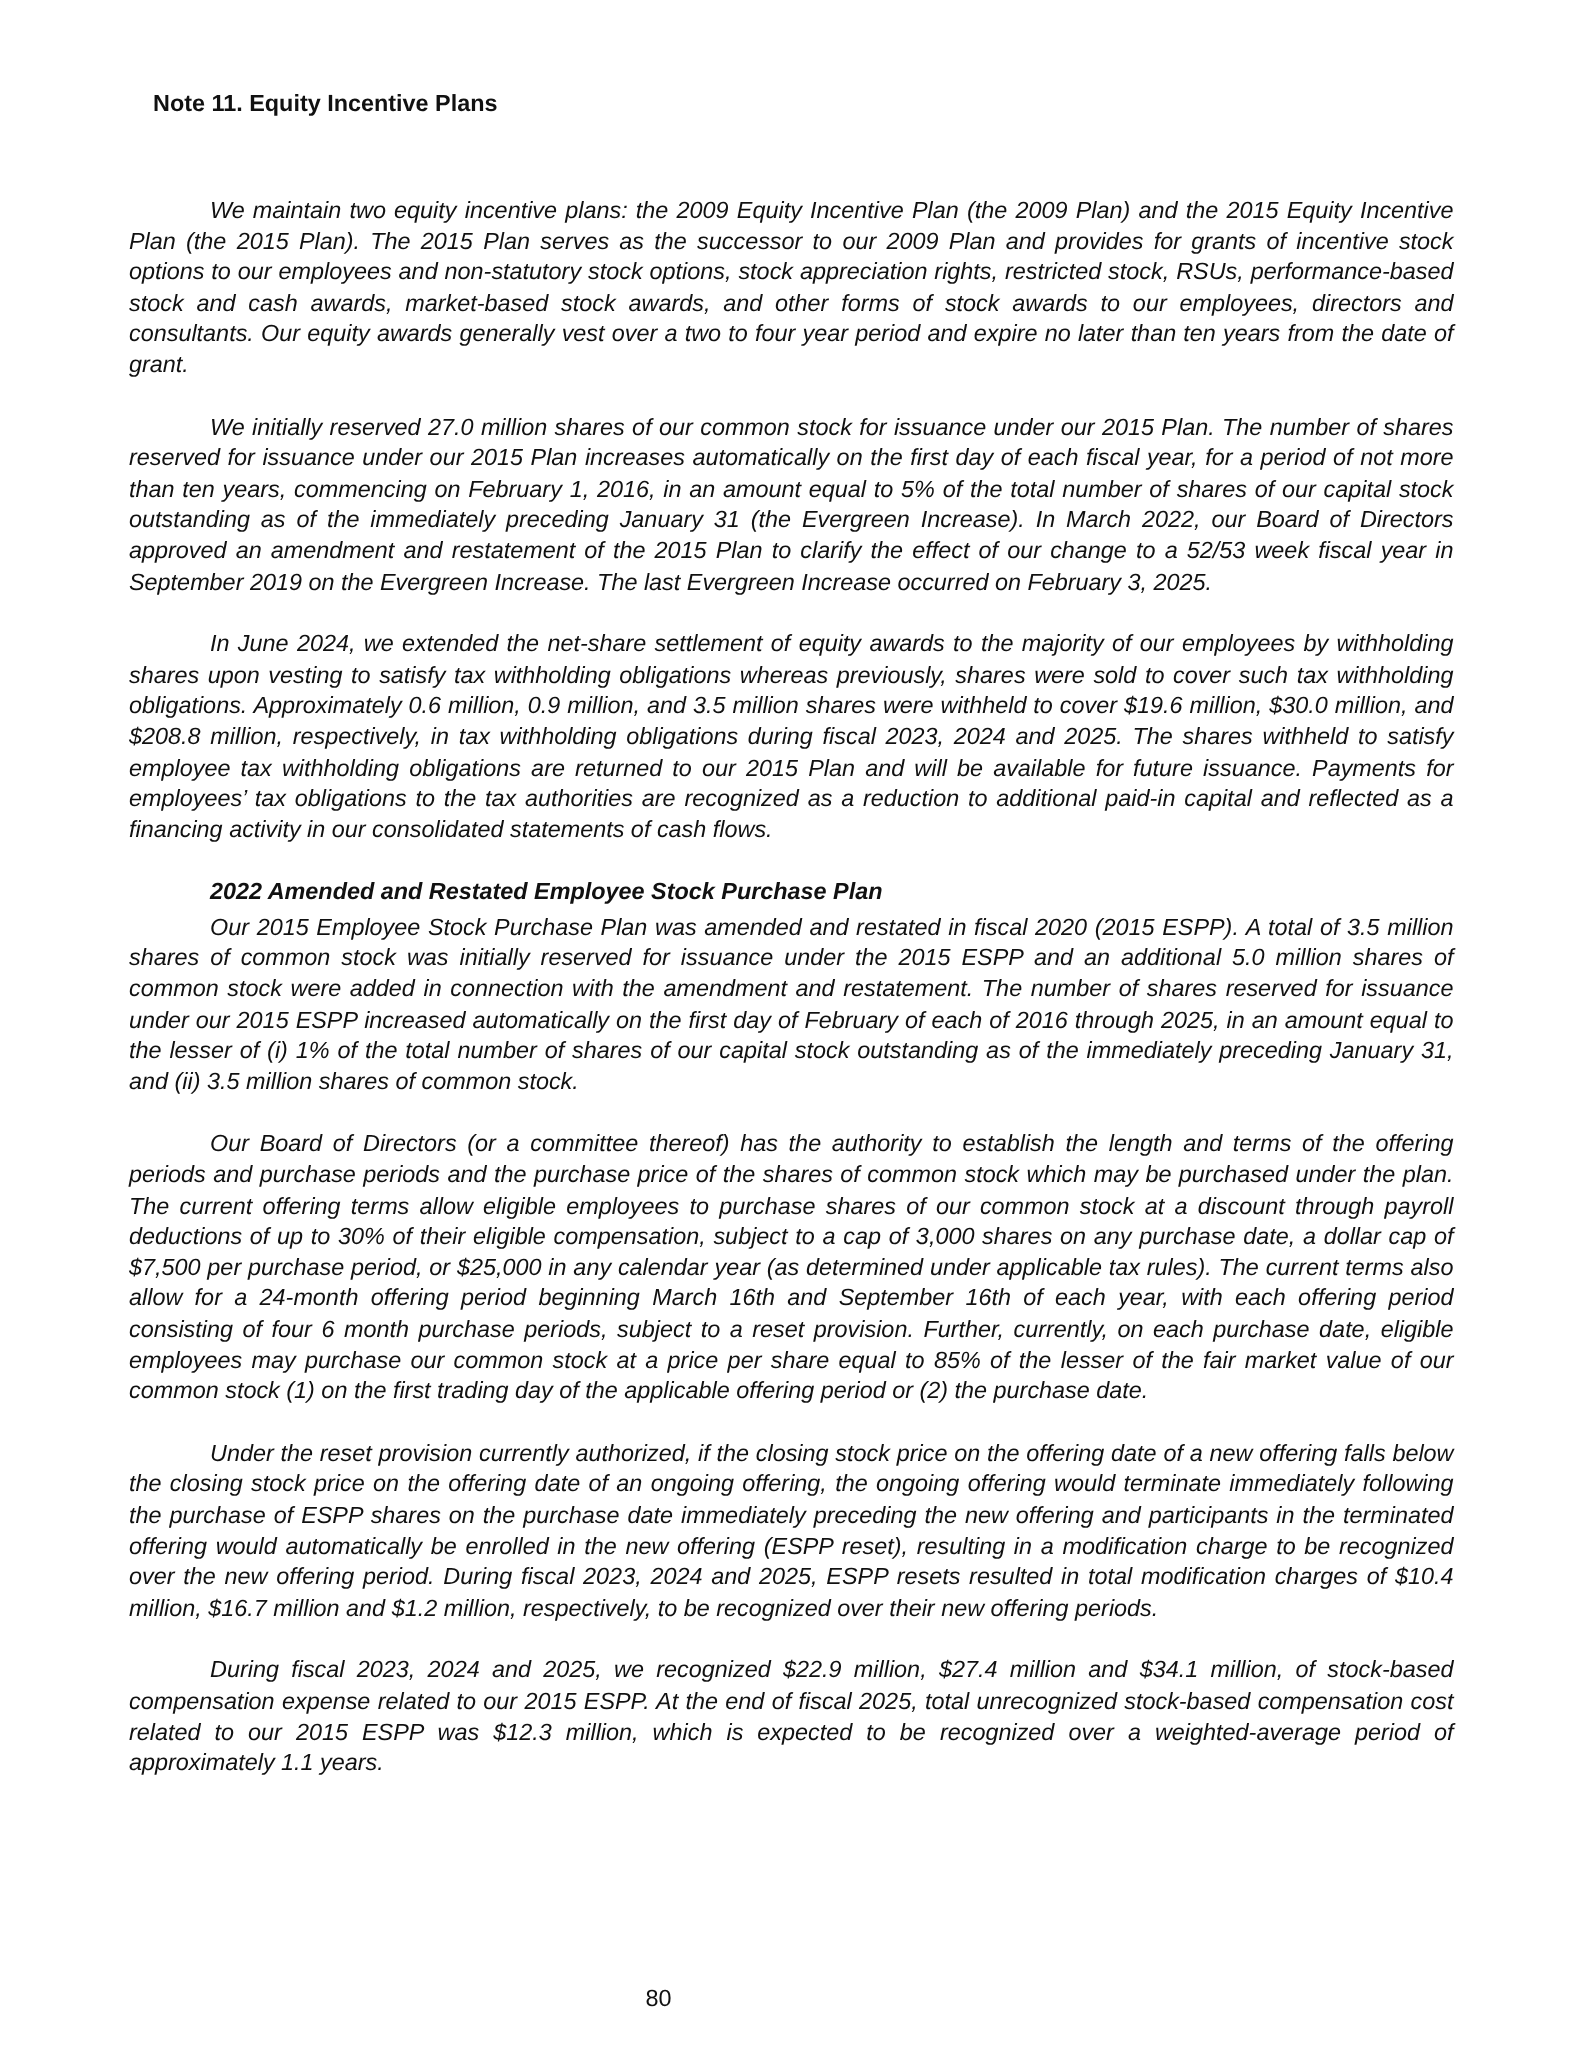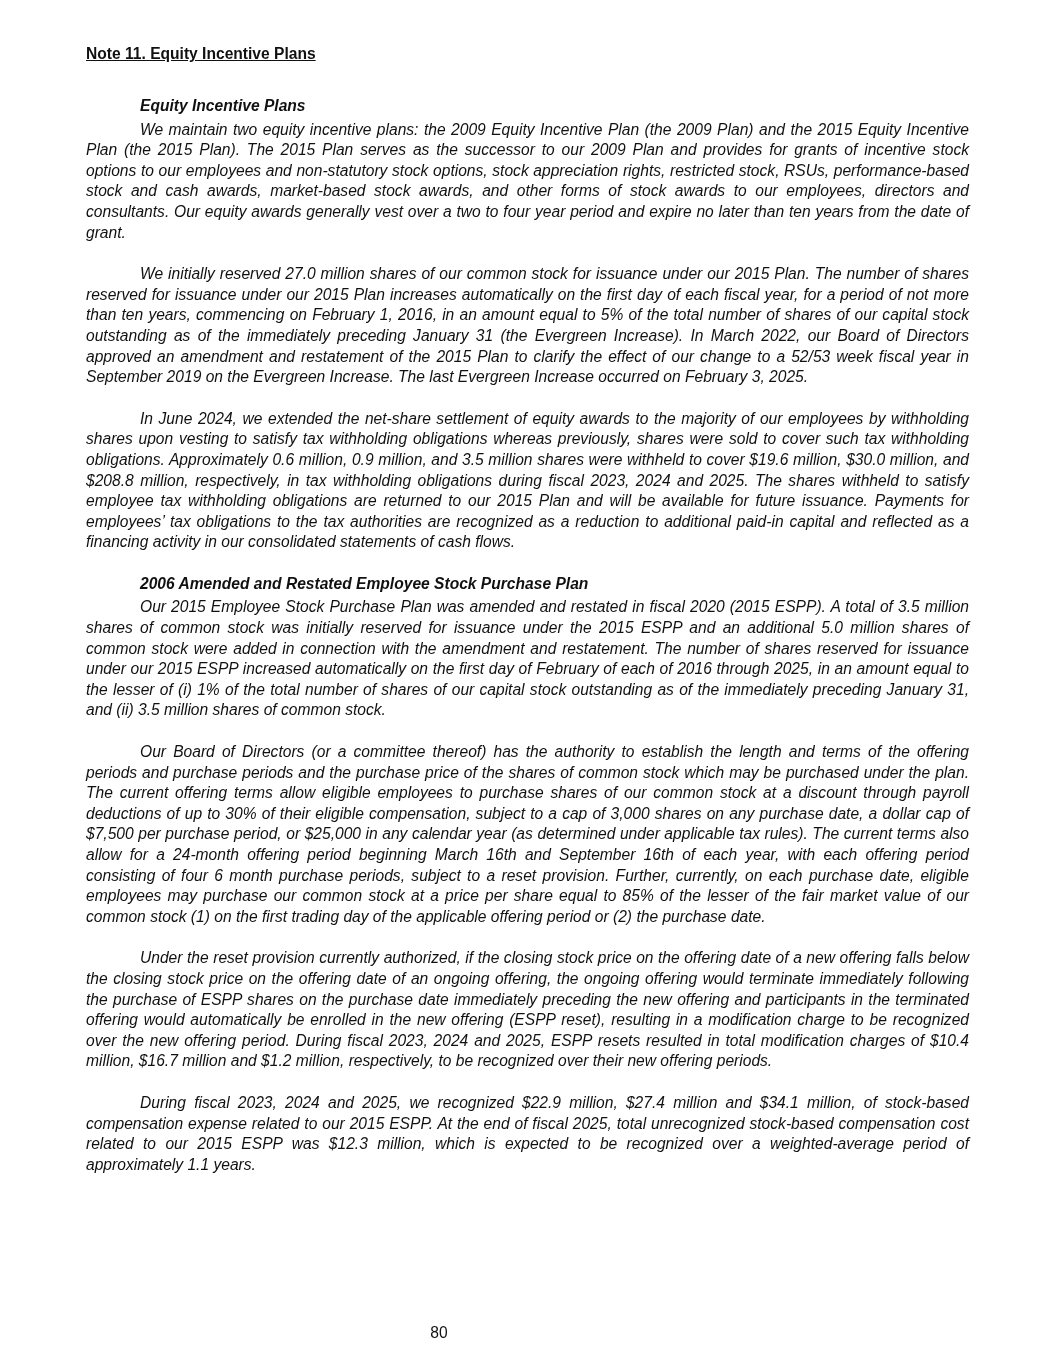--- a/index.html
+++ b/index.html
@@ -14,23 +14,22 @@
       line-height: 20.6px;
     }
     .page {
       position: absolute;
       left: 86px;
       top: 44px;
       width: 883px;
     }
     .note-title {
       font-weight: bold;
-      margin: 0;
+      margin: 16px;
       line-height: 20px;
-      text-decoration: underline;
     }
     .section-heading {
       font-weight: bold;
       font-style: italic;
       margin: 0;
       text-indent: 54px;
     }
     .para {
       margin: 0;
       text-align: justify;
@@ -49,32 +48,31 @@
     }
   </style>
 </head>
 <body>
 
 <div class="page">
   <p class="note-title">Note 11. Equity Incentive Plans</p>
   <div class="gap-title"></div>
 
   <section>
-    <p class="section-heading">Equity Incentive Plans</p>
     <div class="gap-heading"></div>
     <p class="para">We maintain two equity incentive plans: the 2009 Equity Incentive Plan (the 2009 Plan) and the 2015 Equity Incentive Plan (the 2015 Plan). The 2015 Plan serves as the successor to our 2009 Plan and provides for grants of incentive stock options to our employees and non-statutory stock options, stock appreciation rights, restricted stock, RSUs, performance-based stock and cash awards, market-based stock awards, and other forms of stock awards to our employees, directors and consultants. Our equity awards generally vest over a two to four year period and expire no later than ten years from the date of grant.</p>
     <div class="gap-para"></div>
     <p class="para">We initially reserved 27.0 million shares of our common stock for issuance under our 2015 Plan. The number of shares reserved for issuance under our 2015 Plan increases automatically on the first day of each fiscal year, for a period of not more than ten years, commencing on February 1, 2016, in an amount equal to 5% of the total number of shares of our capital stock outstanding as of the immediately preceding January 31 (the Evergreen Increase). In March 2022, our Board of Directors approved an amendment and restatement of the 2015 Plan to clarify the effect of our change to a 52/53 week fiscal year in September 2019 on the Evergreen Increase. The last Evergreen Increase occurred on February 3, 2025.</p>
     <div class="gap-para"></div>
     <p class="para">In June 2024, we extended the net-share settlement of equity awards to the majority of our employees by withholding shares upon vesting to satisfy tax withholding obligations whereas previously, shares were sold to cover such tax withholding obligations. Approximately 0.6 million, 0.9 million, and 3.5 million shares were withheld to cover $19.6 million, $30.0 million, and $208.8 million, respectively, in tax withholding obligations during fiscal 2023, 2024 and 2025. The shares withheld to satisfy employee tax withholding obligations are returned to our 2015 Plan and will be available for future issuance. Payments for employees’ tax obligations to the tax authorities are recognized as a reduction to additional paid-in capital and reflected as a financing activity in our consolidated statements of cash flows.</p>
     <div class="gap-para"></div>
   </section>
 
   <section>
-    <p class="section-heading">2006 Amended and Restated Employee Stock Purchase Plan</p>
+    <p class="section-heading">2022 Amended and Restated Employee Stock Purchase Plan</p>
     <div class="gap-heading"></div>
     <p class="para">Our 2015 Employee Stock Purchase Plan was amended and restated in fiscal 2020 (2015 ESPP). A total of 3.5 million shares of common stock was initially reserved for issuance under the 2015 ESPP and an additional 5.0 million shares of common stock were added in connection with the amendment and restatement. The number of shares reserved for issuance under our 2015 ESPP increased automatically on the first day of February of each of 2016 through 2025, in an amount equal to the lesser of (i) 1% of the total number of shares of our capital stock outstanding as of the immediately preceding January 31, and (ii) 3.5 million shares of common stock.</p>
     <div class="gap-para"></div>
     <p class="para">Our Board of Directors (or a committee thereof) has the authority to establish the length and terms of the offering periods and purchase periods and the purchase price of the shares of common stock which may be purchased under the plan. The current offering terms allow eligible employees to purchase shares of our common stock at a discount through payroll deductions of up to 30% of their eligible compensation, subject to a cap of 3,000 shares on any purchase date, a dollar cap of $7,500 per purchase period, or $25,000 in any calendar year (as determined under applicable tax rules). The current terms also allow for a 24-month offering period beginning March 16th and September 16th of each year, with each offering period consisting of four 6 month purchase periods, subject to a reset provision. Further, currently, on each purchase date, eligible employees may purchase our common stock at a price per share equal to 85% of the lesser of the fair market value of our common stock (1) on the first trading day of the applicable offering period or (2) the purchase date.</p>
     <div class="gap-para"></div>
     <p class="para">Under the reset provision currently authorized, if the closing stock price on the offering date of a new offering falls below the closing stock price on the offering date of an ongoing offering, the ongoing offering would terminate immediately following the purchase of ESPP shares on the purchase date immediately preceding the new offering and participants in the terminated offering would automatically be enrolled in the new offering (ESPP reset), resulting in a modification charge to be recognized over the new offering period. During fiscal 2023, 2024 and 2025, ESPP resets resulted in total modification charges of $10.4 million, $16.7 million and $1.2 million, respectively, to be recognized over their new offering periods.</p>
     <div class="gap-para"></div>
     <p class="para">During fiscal 2023, 2024 and 2025, we recognized $22.9 million, $27.4 million and $34.1 million, of stock-based compensation expense related to our 2015 ESPP. At the end of fiscal 2025, total unrecognized stock-based compensation cost related to our 2015 ESPP was $12.3 million, which is expected to be recognized over a weighted-average period of approximately 1.1 years.</p>
   </section>
 </div>

